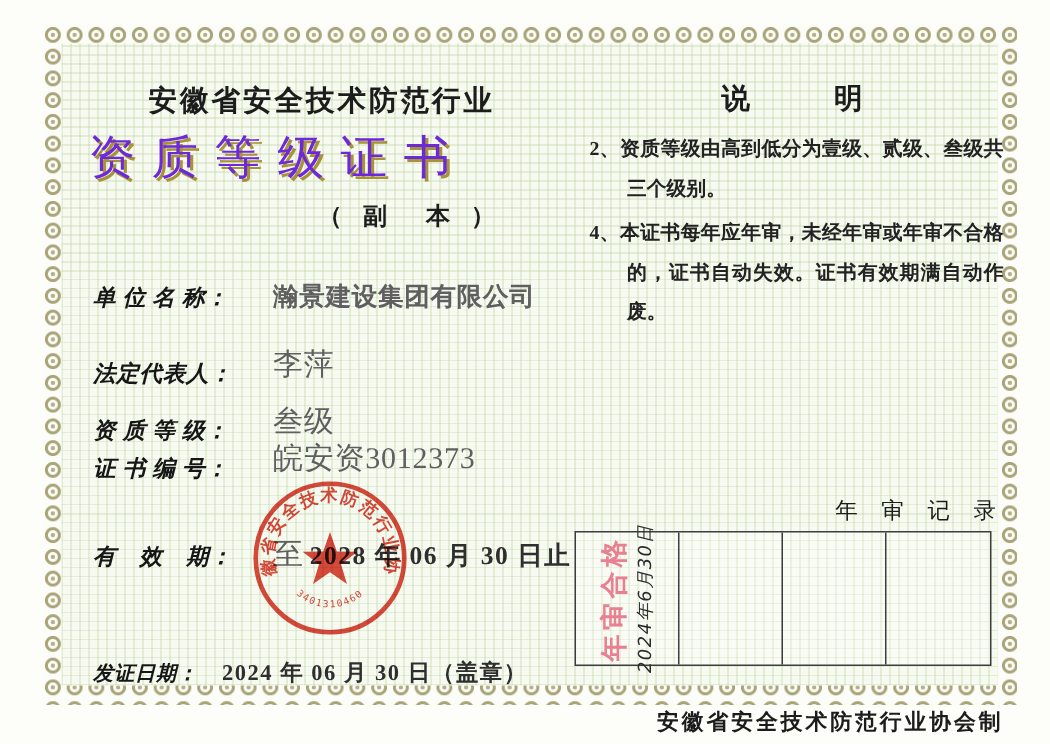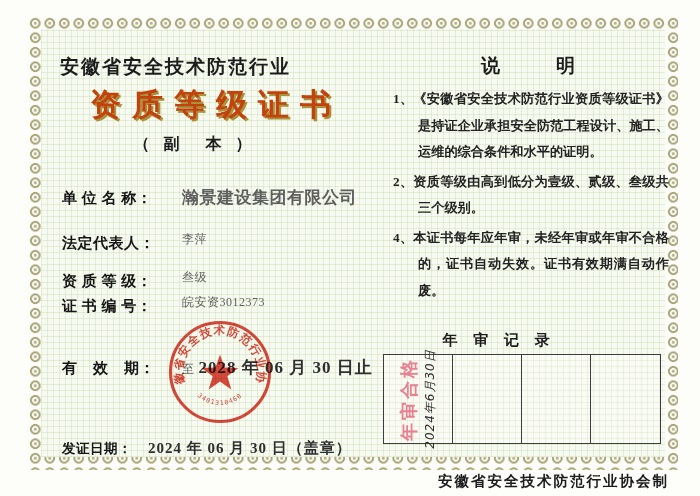--- a/index.html
+++ b/index.html
@@ -20,37 +20,37 @@
   }
   
   .paper{
     position:absolute;left:13px;top:13px;right:13px;bottom:13px;
     background-color:#f7faf0;
     background-image:
       repeating-linear-gradient(0deg, rgba(186,208,160,.32) 0 1px, rgba(0,0,0,0) 1px 6px),
       repeating-linear-gradient(90deg, rgba(186,208,160,.32) 0 1px, rgba(0,0,0,0) 1px 6px);
   }
   .abs{position:absolute;}
-  .org-name{left:60px;top:54px;width:270px;text-align:left;font-size:19px;font-weight:bold;letter-spacing:2px;}
-  .cert-title{left:48px;top:84px;width:294px;text-align:right;font-size:31px;font-weight:bold;letter-spacing:11px;text-indent:11px;
-    color:#c2410c;text-shadow:2px 2px 0 #a8923a;}
-  .copy-label{left:55px;top:134px;width:280px;text-align:center;font-size:16px;letter-spacing:5px;font-weight:bold;}
+  .org-name{left:60px;top:54px;width:270px;text-align:right;font-size:19px;font-weight:bold;letter-spacing:2px;}
+  .cert-title{left:48px;top:84px;width:294px;text-align:left;font-size:31px;font-weight:normal;letter-spacing:11px;text-indent:11px;
+    color:#6d28d9;text-shadow:2px 2px 0 #a8923a;}
+  .copy-label{left:55px;top:134px;width:280px;text-align:right;font-size:16px;letter-spacing:5px;font-weight:bold;}
   .field{left:62px;white-space:nowrap;}
-  .f-label{font-weight:bold;font-size:15px;letter-spacing:.5px;color:#161616;display:inline-block;min-width:116px;}
+  .f-label{font-weight:bold;font-size:15px;letter-spacing:.5px;color:#161616;display:inline-block;min-width:116px;font-style:italic;}
   .f-label.small{font-size:13.5px;min-width:82px;margin-top:40px;}
-  .f-value{font-size:12px;color:#5f5f5f;letter-spacing:.5px;}
+  .f-value{font-size:20px;color:#5f5f5f;letter-spacing:.5px;}
   .f-value.big{font-size:17px;font-weight:bold;}
   .raised{position:relative;top:-5px;display:inline-block;}
   .f-strong{font-weight:bold;color:#2e2e2e;font-size:17px;letter-spacing:1px;}
   .row1{top:186px;} .row2{top:234px;} .row3{top:272px;} .row4{top:297px;} .row5{top:356px;} .row6{top:400px;}
   .notes-title{left:395px;top:53px;width:272px;text-align:center;font-size:19px;font-weight:bold;letter-spacing:6px;}
   .notes{left:393px;top:86px;width:276px;}
   .note{font-size:13.2px;line-height:26.5px;font-weight:600;color:#222;
     padding-left:25px;text-indent:-25px;margin:0 0 3px 0;text-align:justify;}
-  .ar-title{left:361px;top:331px;width:276px;text-align:center;font-size:15px;font-weight:bold;letter-spacing:6px;}
+  .ar-title{left:394px;top:331px;width:276px;text-align:right;font-size:15px;font-weight:normal;letter-spacing:6px;}
   .ar-table{left:383px;top:354px;width:276px;height:88px;display:grid;grid-template-columns:repeat(4,1fr);
     border:1.6px solid #3d3d3d;background:rgba(255,255,255,.25);}
   .ar-cell{border-right:1.6px solid #3d3d3d;position:relative;}
   .ar-cell:last-child{border-right:none;}
   .rotwrap{position:absolute;left:50%;top:50%;transform:translate(-50%,-50%) rotate(-90deg);
     display:flex;flex-direction:column;align-items:center;gap:1px;white-space:nowrap;}
   .stamp-pass{color:#e8808f;font-weight:bold;font-size:18px;letter-spacing:3px;}
   .stamp-date{color:#2b2b2b;font-size:12px;font-style:italic;font-family:"DejaVu Sans",sans-serif;letter-spacing:1px;}
   .footer{left:393px;top:472px;width:276px;text-align:right;font-size:14.5px;font-weight:bold;letter-spacing:2px;}
   .seal{left:165px;top:317px;width:110px;height:110px;z-index:6;opacity:.92;mix-blend-mode:multiply;pointer-events:none;}
@@ -103,21 +103,20 @@
     <text font-size="12.5" fill="#d93a2c" font-weight="bold" letter-spacing="1.5" font-family="Liberation Serif, DejaVu Serif, serif">
       <textPath href="#ringPath" startOffset="50%" text-anchor="middle">安徽省安全技术防范行业协会</textPath>
     </text>
     <text font-size="7" fill="#d93a2c" letter-spacing="1.2" font-family="DejaVu Sans Mono, monospace">
       <textPath href="#codePath" startOffset="50%" text-anchor="middle">3401310460</textPath>
     </text>
   </svg>
 
   <div class="abs notes-title">说　　明</div>
   <div class="abs notes">
-    <p class="note">1、《安徽省安全技术防范行业资质等级证书》是持证企业承担安全防范工程设计、施工、运维的综合条件和水平的证明。</p>
     <p class="note">2、资质等级由高到低分为壹级、贰级、叁级共三个级别。</p>
     <p class="note">4、本证书每年应年审，未经年审或年审不合格的，证书自动失效。证书有效期满自动作废。</p>
   </div>
 
   <div class="abs ar-title">年 审 记 录</div>
   <div class="abs ar-table">
     <div class="ar-cell">
       <div class="rotwrap">
         <span class="stamp-pass">年审合格</span>
         <span class="stamp-date">2024年6月30日</span>

